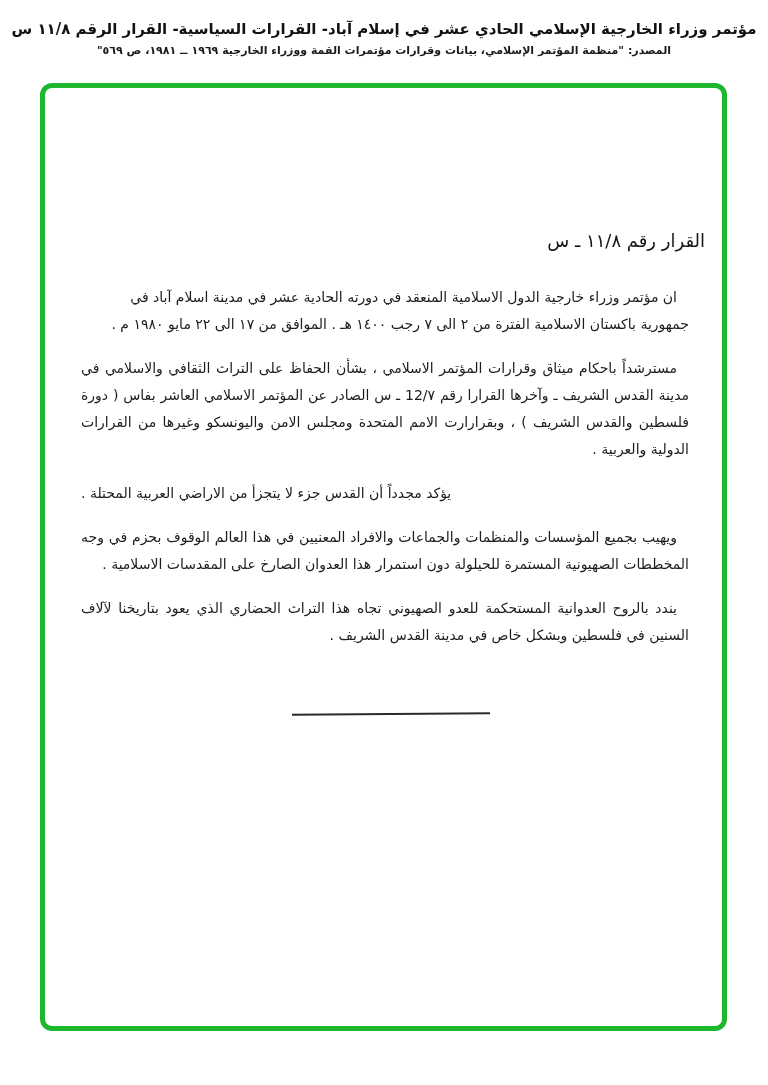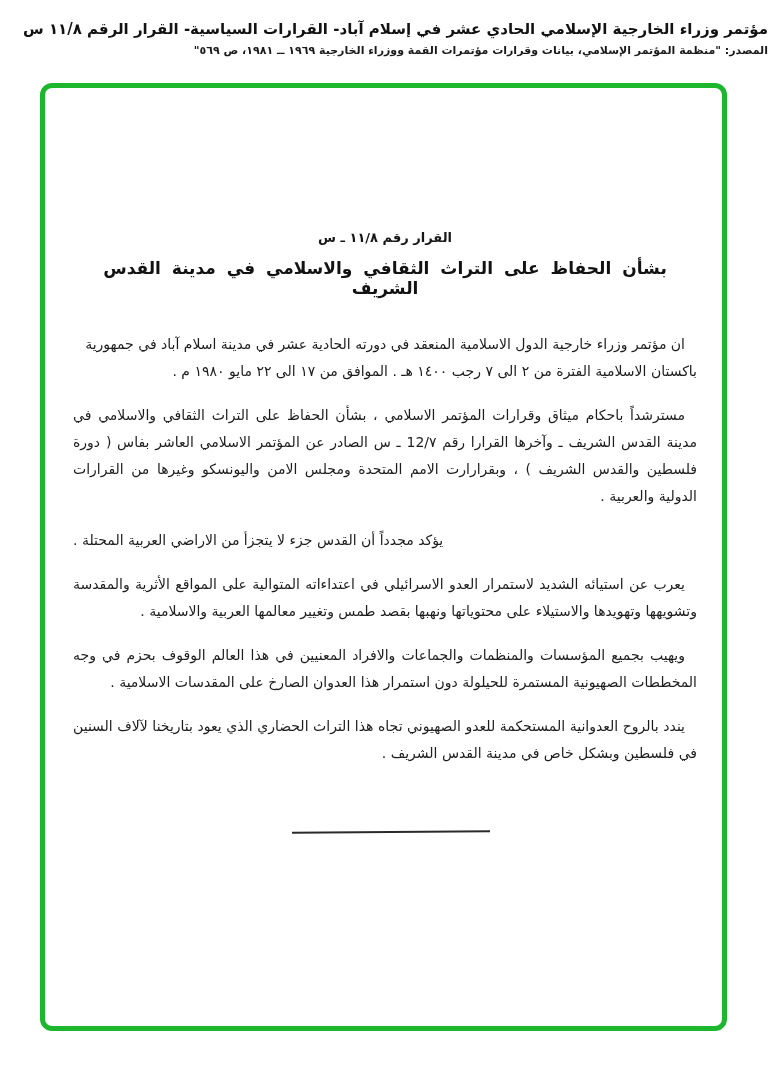--- a/index.html
+++ b/index.html
@@ -17,20 +17,21 @@
     width: 768px;
     height: 1085px;
     background: #ffffff;
   }
   
   .page-header {
     position: absolute;
     top: 18px;
     left: 0;
     width: 768px;
+    text-align: center;
     direction: rtl;
   }
   .page-header .line1 {
     font-size: 15px;
     font-weight: bold;
     letter-spacing: 0px;
     color: #121212;
     line-height: 22px;
   }
   .page-header .line2 {
@@ -54,37 +55,37 @@
   }
   .doc-content {
     position: absolute;
     left: 20px;
     right: 17px;
     top: 0;
     direction: rtl;
     padding-top: 142px;
   }
   .res-number {
-    text-align: center;
-    font-size: 13px;
-    font-weight: bold;
+    text-align: right;
+    font-size: 18px;
+    font-weight: normal;
     color: #161616;
   }
   .doc-title {
     text-align: center;
     font-size: 17px;
     font-weight: bold;
     word-spacing: 5px;
     margin-top: 13px;
     color: #121212;
   }
   .doc-content p {
     font-size: 14px;
     line-height: 27px;
-    margin: 8px;
+    margin: 16px;
     margin-top: 17px;
     text-indent: 12px;
     color: #1c1c1c;
   }
   p.align-right { text-align: right; }
   p.justify     { text-align: justify; }
   p.centered    { text-align: left; text-indent: 0; }
   p.first-para  { margin-top: 33px; }
   
   .divider {
@@ -104,30 +105,28 @@
   <div class="page-header">
     <div class="line1">مؤتمر وزراء الخارجية الإسلامي الحادي عشر في إسلام آباد- القرارات السياسية- القرار الرقم ١١/٨ س</div>
     <div class="line2">المصدر: "منظمة المؤتمر الإسلامي، بيانات وقرارات مؤتمرات القمة ووزراء الخارجية ١٩٦٩ ــ ١٩٨١، ص ٥٦٩"</div>
   </div>
 
   <div class="green-frame" style="border-color: rgb(28, 183, 44);">
     <div class="doc-content">
 
       <div class="res-number">القرار رقم ١١/٨ ـ س</div>
 
-      <div class="doc-title">بشأن الحفاظ على التراث الثقافي والاسلامي في مدينة القدس الشريف</div>
 
       <p class="align-right first-para">ان مؤتمر وزراء خارجية الدول الاسلامية المنعقد في دورته الحادية عشر في مدينة اسلام آباد في جمهورية باكستان الاسلامية الفترة من ٢ الى ٧ رجب ١٤٠٠ هـ . الموافق من ١٧ الى ٢٢ مايو ١٩٨٠ م .</p>
 
       <p class="justify">مسترشداً باحكام ميثاق وقرارات المؤتمر الاسلامي ، بشأن الحفاظ على التراث الثقافي والاسلامي في مدينة القدس الشريف ـ وآخرها القرارا رقم 12/٧ ـ س الصادر عن المؤتمر الاسلامي العاشر بفاس ( دورة فلسطين والقدس الشريف ) ، وبقرارارت الامم المتحدة ومجلس الامن واليونسكو وغيرها من القرارات الدولية والعربية .</p>
 
 
       <p class="centered">يؤكد مجدداً أن القدس جزء لا يتجزأ من الاراضي العربية المحتلة .</p>
 
-      <p class="justify">يعرب عن استيائه الشديد لاستمرار العدو الاسرائيلي في اعتداءاته المتوالية على المواقع الأثرية والمقدسة وتشويهها وتهويدها والاستيلاء على محتوياتها ونهبها بقصد طمس وتغيير معالمها العربية والاسلامية .</p>
 
       <p class="justify">ويهيب بجميع المؤسسات والمنظمات والجماعات والافراد المعنيين في هذا العالم الوقوف بحزم في وجه المخططات الصهيونية المستمرة للحيلولة دون استمرار هذا العدوان الصارخ على المقدسات الاسلامية .</p>
 
       <p class="justify">يندد بالروح العدوانية المستحكمة للعدو الصهيوني تجاه هذا التراث الحضاري الذي يعود بتاريخنا لآلاف السنين في فلسطين وبشكل خاص في مدينة القدس الشريف .</p>
 
 
       <div class="divider"></div>
 
     </div>
   </div>

